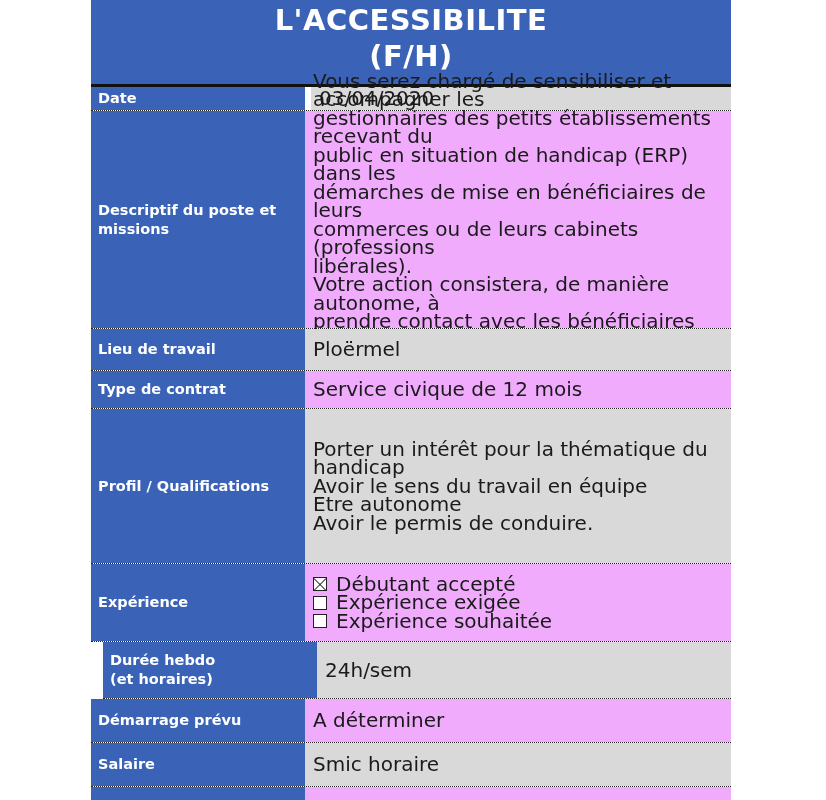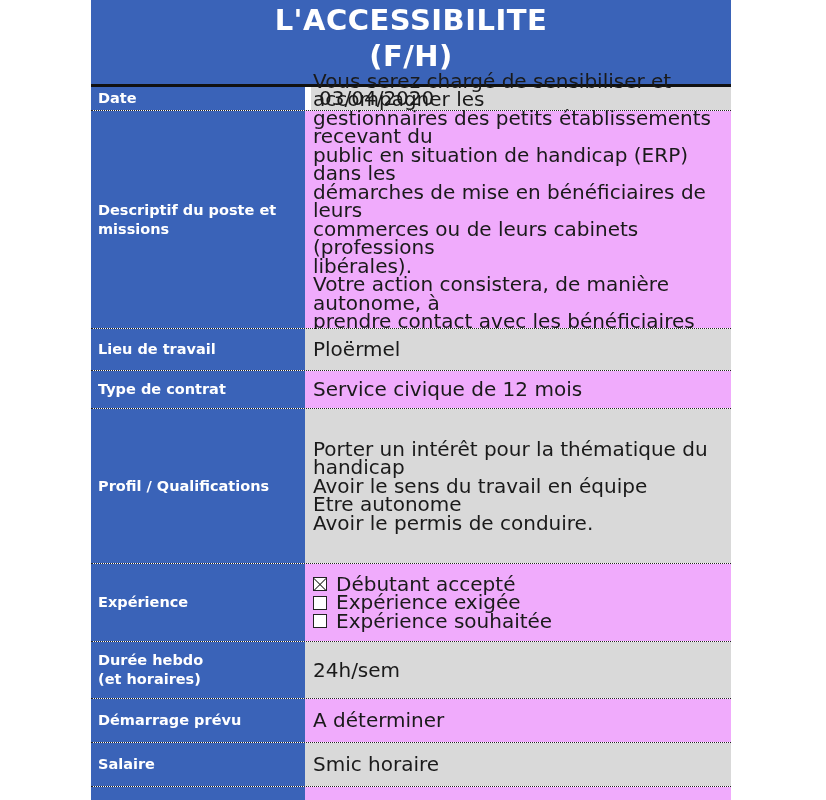--- a/index.html
+++ b/index.html
@@ -100,21 +100,21 @@
           <span>Expérience exigée</span>
         </div>
         <div class="check-item">
           <span class="box"></span>
           <span>Expérience souhaitée</span>
         </div>
       </div>
     </div>
   </div>
 
-  <div class="row" style="height:57px;">
+  <div class="row" style="height:57px;margin-left:12px;">
     <div class="label">
       <div>
         <div>Durée hebdo</div>
         <div>(et horaires)</div>
       </div>
     </div>
     <div class="value grey">24h/sem</div>
   </div>
 
   <div class="row" style="height:44px;justify-content:flex-end;">

